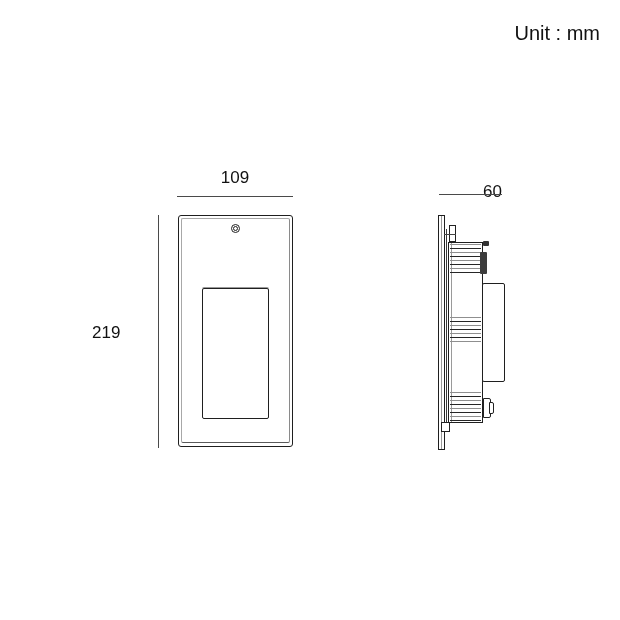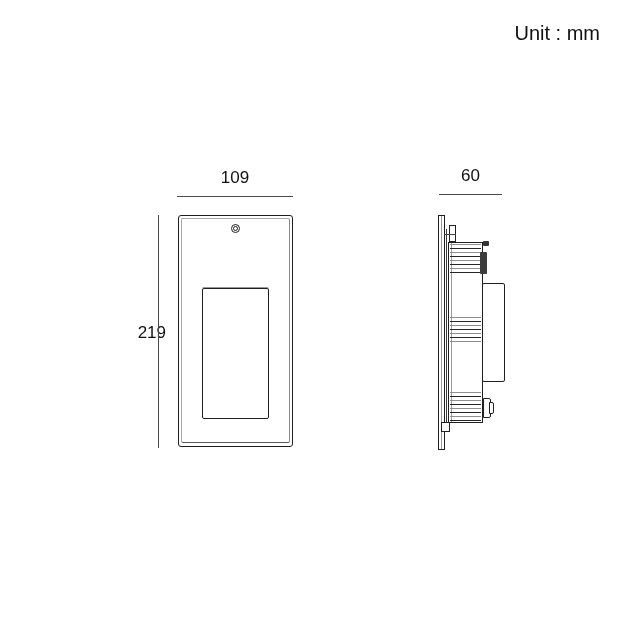--- a/index.html
+++ b/index.html
@@ -19,22 +19,22 @@
   
   .unit-label {
     left: 503px; top: 22px; width: 97px; height: 22px;
     font-size: 20px; color: #111; text-align: right;
     white-space: pre; line-height: 22px;
   }
   .dim-text {
     font-size: 17px; color: #111; line-height: 24px;
   }
   .dim-109 { left: 177px; top: 166px; width: 116px; text-align: center; }
-  .dim-219 { left: 112px;  top: 321px; width: 54px;  text-align: right; }
-  .dim-60  { left: 439px; top: 164px; width: 63px;  text-align: center; }
+  .dim-219 { left: 92px;  top: 321px; width: 54px;  }
+  .dim-60  { left: 439px; top: 180px; width: 63px;  text-align: right; }
 
   
   .dimline { background: #4a4a4a; }
   .dimline-109 { left: 177px; top: 196px; width: 116px; height: 1px; }
   .dimline-219 { left: 158px; top: 215px; width: 1px; height: 233px; }
   .dimline-60  { left: 439px; top: 194px; width: 63px; height: 1px; }
 
   
   .plate-outer {
     left: 178px; top: 215px; width: 115px; height: 232px;

